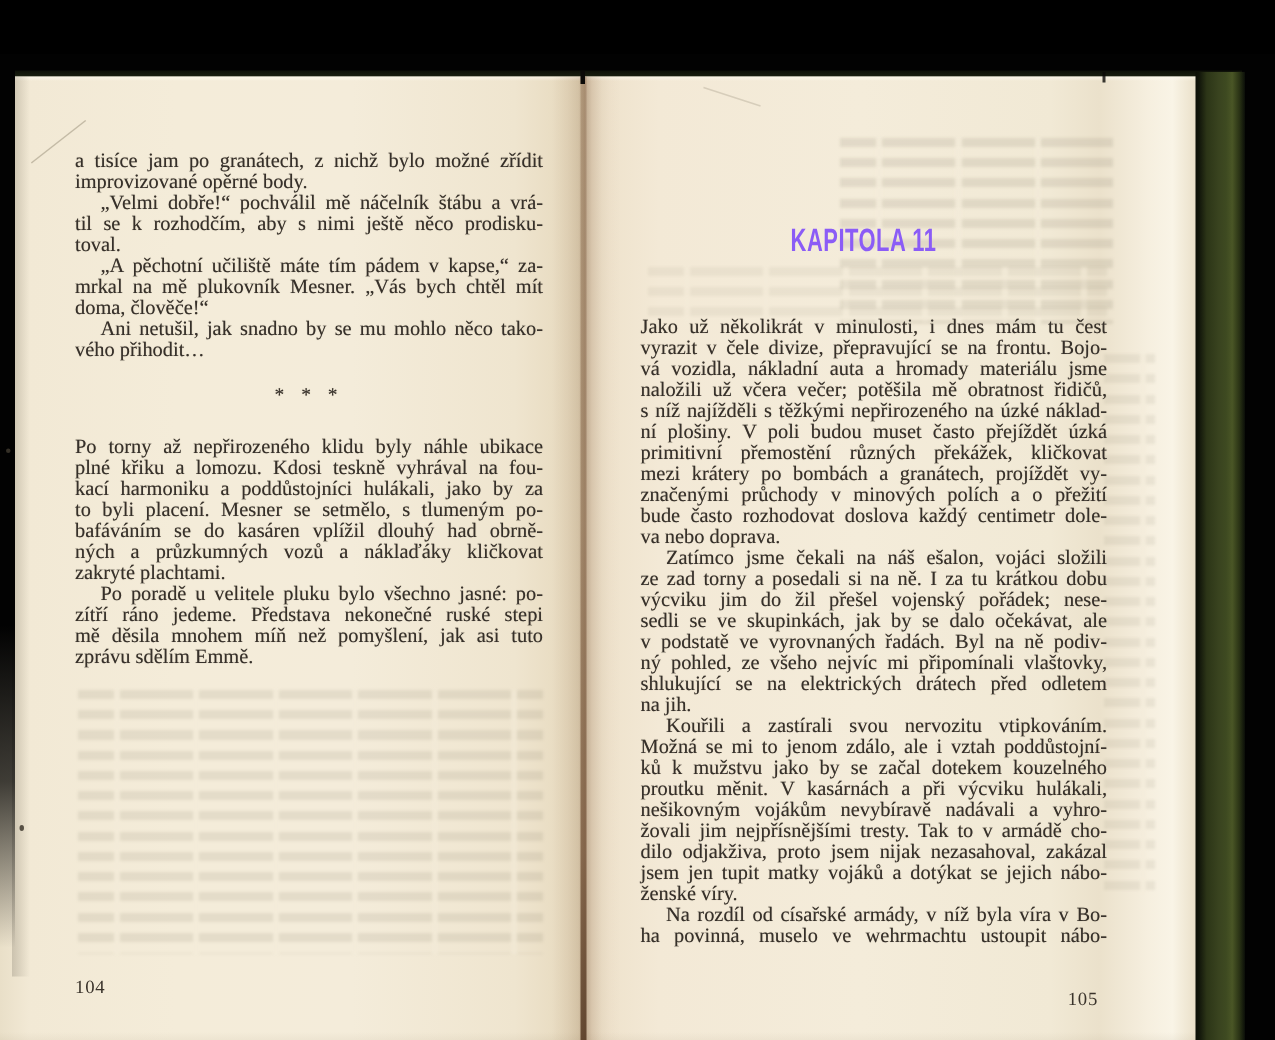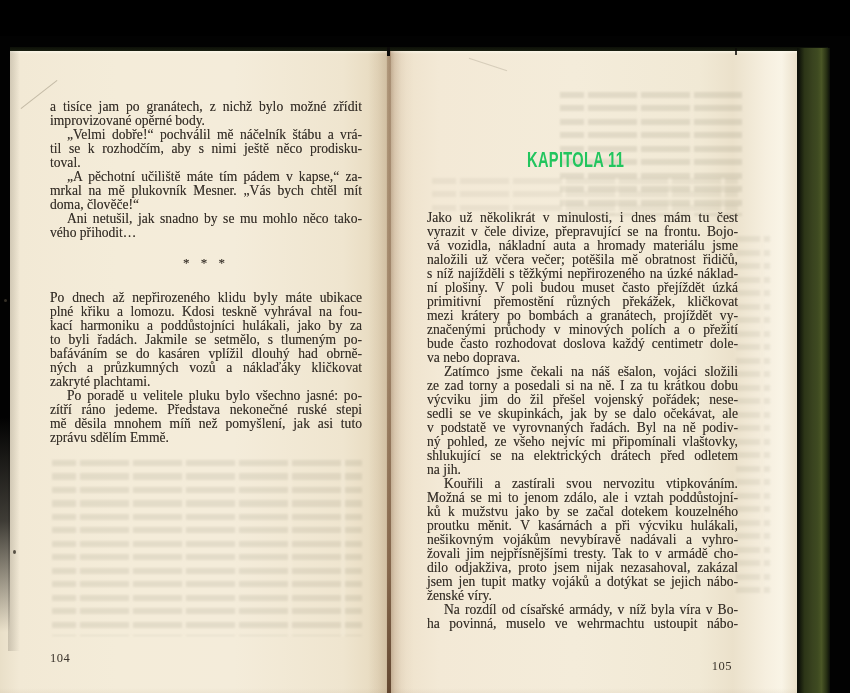--- a/index.html
+++ b/index.html
@@ -65,21 +65,21 @@
   .pline { text-align:justify; text-align-last:justify; height:14px; overflow:visible; }
   .pline.lastline { text-align-last:left; }
   .pline.indent { text-indent:17px; }
   .separator {
     margin-top:16px; height:14px; text-align:center;
     font-size:13px; letter-spacing:4px; color:#36302a;
   }
   .after-sep { margin-top:21px; }
   .heading {
     position:absolute; left:427px; top:112px; width:311px; height:24px;
-    text-align:center; color:#22c55e;
+    text-align:center; color:#8b5cf6;
     font-family:"Liberation Sans", sans-serif; font-weight:bold;
     font-size:21.5px; line-height:24px;
   }
   .heading-inner { display:inline-block; transform:scaleX(.68) translateX(-10px); letter-spacing:.5px; }
   .pagenum { position:absolute; font-size:12.5px; color:#3a332b; letter-spacing:.5px; }
   .pagenum-left  { left:50px; top:615px; }
   .pagenum-right { left:427px; top:623px; width:305px; text-align:right; }
   
   .ghost {
     position:absolute; filter:blur(1.2px);
@@ -133,24 +133,24 @@
           <div class="pline lastline">doma, člověče!“</div>
         </div>
         <div class="para">
           <div class="pline indent">Ani netušil, jak snadno by se mu mohlo něco tako-</div>
           <div class="pline lastline">vého přihodit…</div>
         </div>
       </div>
     <div class="separator">* * *</div>
     <div class="after-sep">
         <div class="para">
-          <div class="pline">Po dnech až nepřirozeného klidu byly máte ubikace</div>
+          <div class="pline">Po torny až nepřirozeného klidu byly náhle ubikace</div>
           <div class="pline">plné křiku a lomozu. Kdosi teskně vyhrával na fou-</div>
           <div class="pline">kací harmoniku a poddůstojníci hulákali, jako by za</div>
-          <div class="pline">to byli řadách. Jakmile se setmělo, s tlumeným po-</div>
+          <div class="pline">to byli placení. Mesner se setmělo, s tlumeným po-</div>
           <div class="pline">bafáváním se do kasáren vplížil dlouhý had obrně-</div>
           <div class="pline">ných a průzkumných vozů a náklaďáky kličkovat</div>
           <div class="pline lastline">zakryté plachtami.</div>
         </div>
         <div class="para">
           <div class="pline indent">Po poradě u velitele pluku bylo všechno jasné: po-</div>
           <div class="pline">zítří ráno jedeme. Představa nekonečné ruské stepi</div>
           <div class="pline">mě děsila mnohem míň než pomyšlení, jak asi tuto</div>
           <div class="pline lastline">zprávu sdělím Emmě.</div>
         </div>

